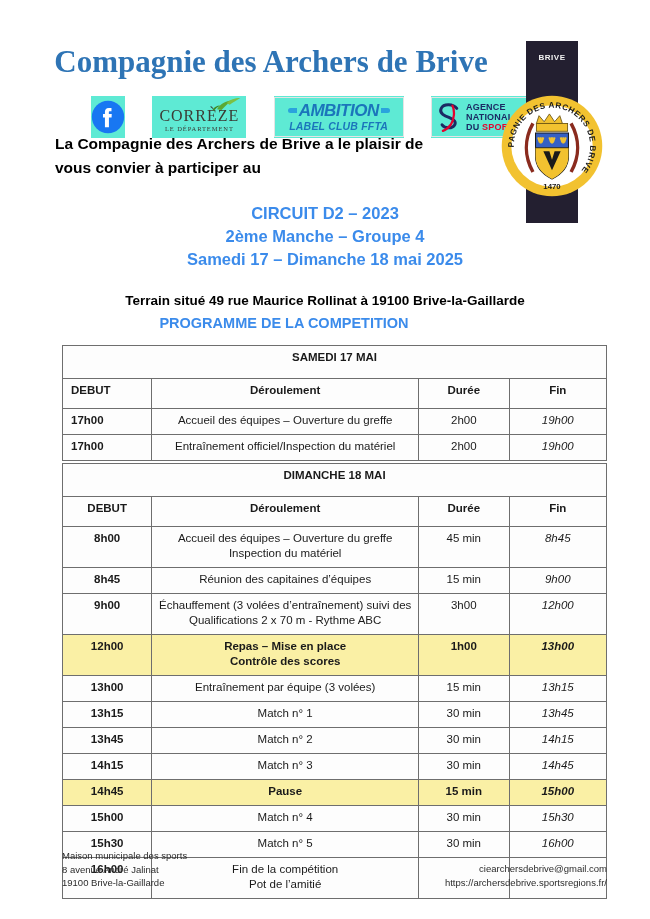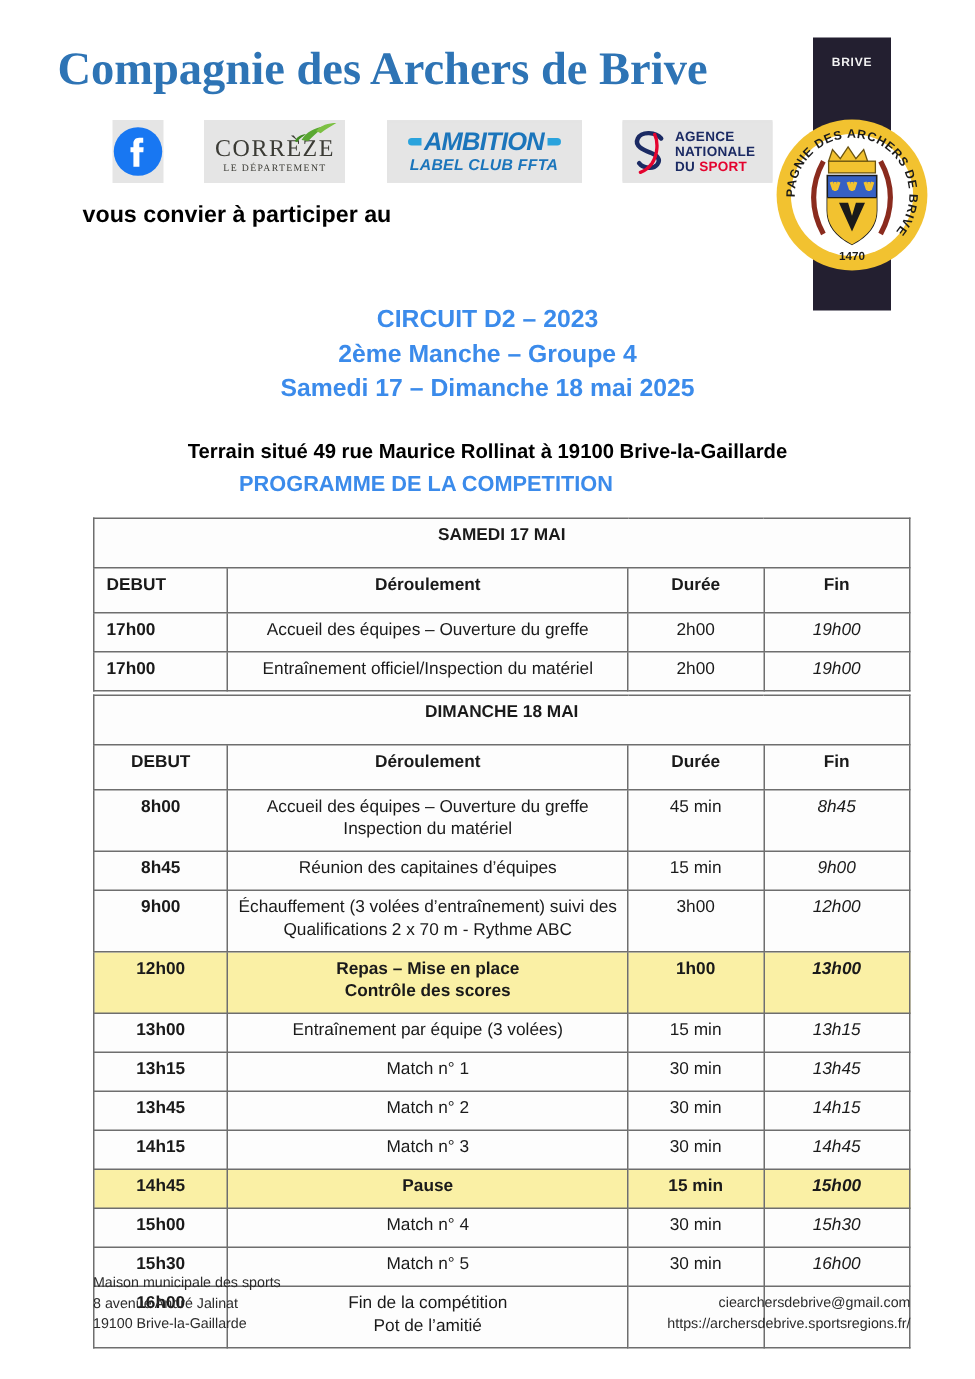--- a/index.html
+++ b/index.html
@@ -14,21 +14,21 @@
     font-family: "Liberation Sans", sans-serif;
     color: #000;
     overflow: hidden;
   }
 
   .page {
     position: relative;
     width: 650px;
     height: 919px;
     box-sizing: border-box;
-    padding: 0;
+    padding: 16px;
   }
 
   
   .header-zone {
     position: relative;
     height: 215px;
   }
   .title-main {
     position: absolute;
     left: 0;
@@ -51,21 +51,21 @@
     height: 45px;
     display: flex;
     align-items: center;
     justify-content: space-between;
   }
   .logo-box {
     display: flex;
     align-items: center;
     justify-content: center;
     height: 42px;
-    background: #e5e5e5;
+    background: #5eead4;
   }
 
   
   .fb-logo {
     width: 34px; height: 34px;
   }
   
   .correze {
     position: relative;
     width: 94px;
@@ -403,20 +403,21 @@
         </g>
 
         <path d="M50 66 L60 88 L70 66 L63 66 L60 76 L57 66 Z" fill="#1a1a1a"></path>
         <text x="60" y="110" font-family="Liberation Sans, sans-serif" font-size="9" font-weight="bold" fill="#1a1a1a" text-anchor="middle">1470</text>
       </svg>
     </div>
 
   </div>
 
   <div class="intro">
+    <div>La Compagnie des Archers de Brive a le plaisir de</div>
     <div>vous convier à participer au</div>
   </div>
 
   <div class="event-block">
     <div class="event-line">CIRCUIT D2 – 2023</div>
     <div class="event-line">2ème Manche – Groupe 4</div>
     <div class="event-line">Samedi 17 – Dimanche 18 mai 2025</div>
     <div class="venue-line">Terrain situé 49 rue Maurice Rollinat à 19100 Brive-la-Gaillarde</div>
   </div>
 

